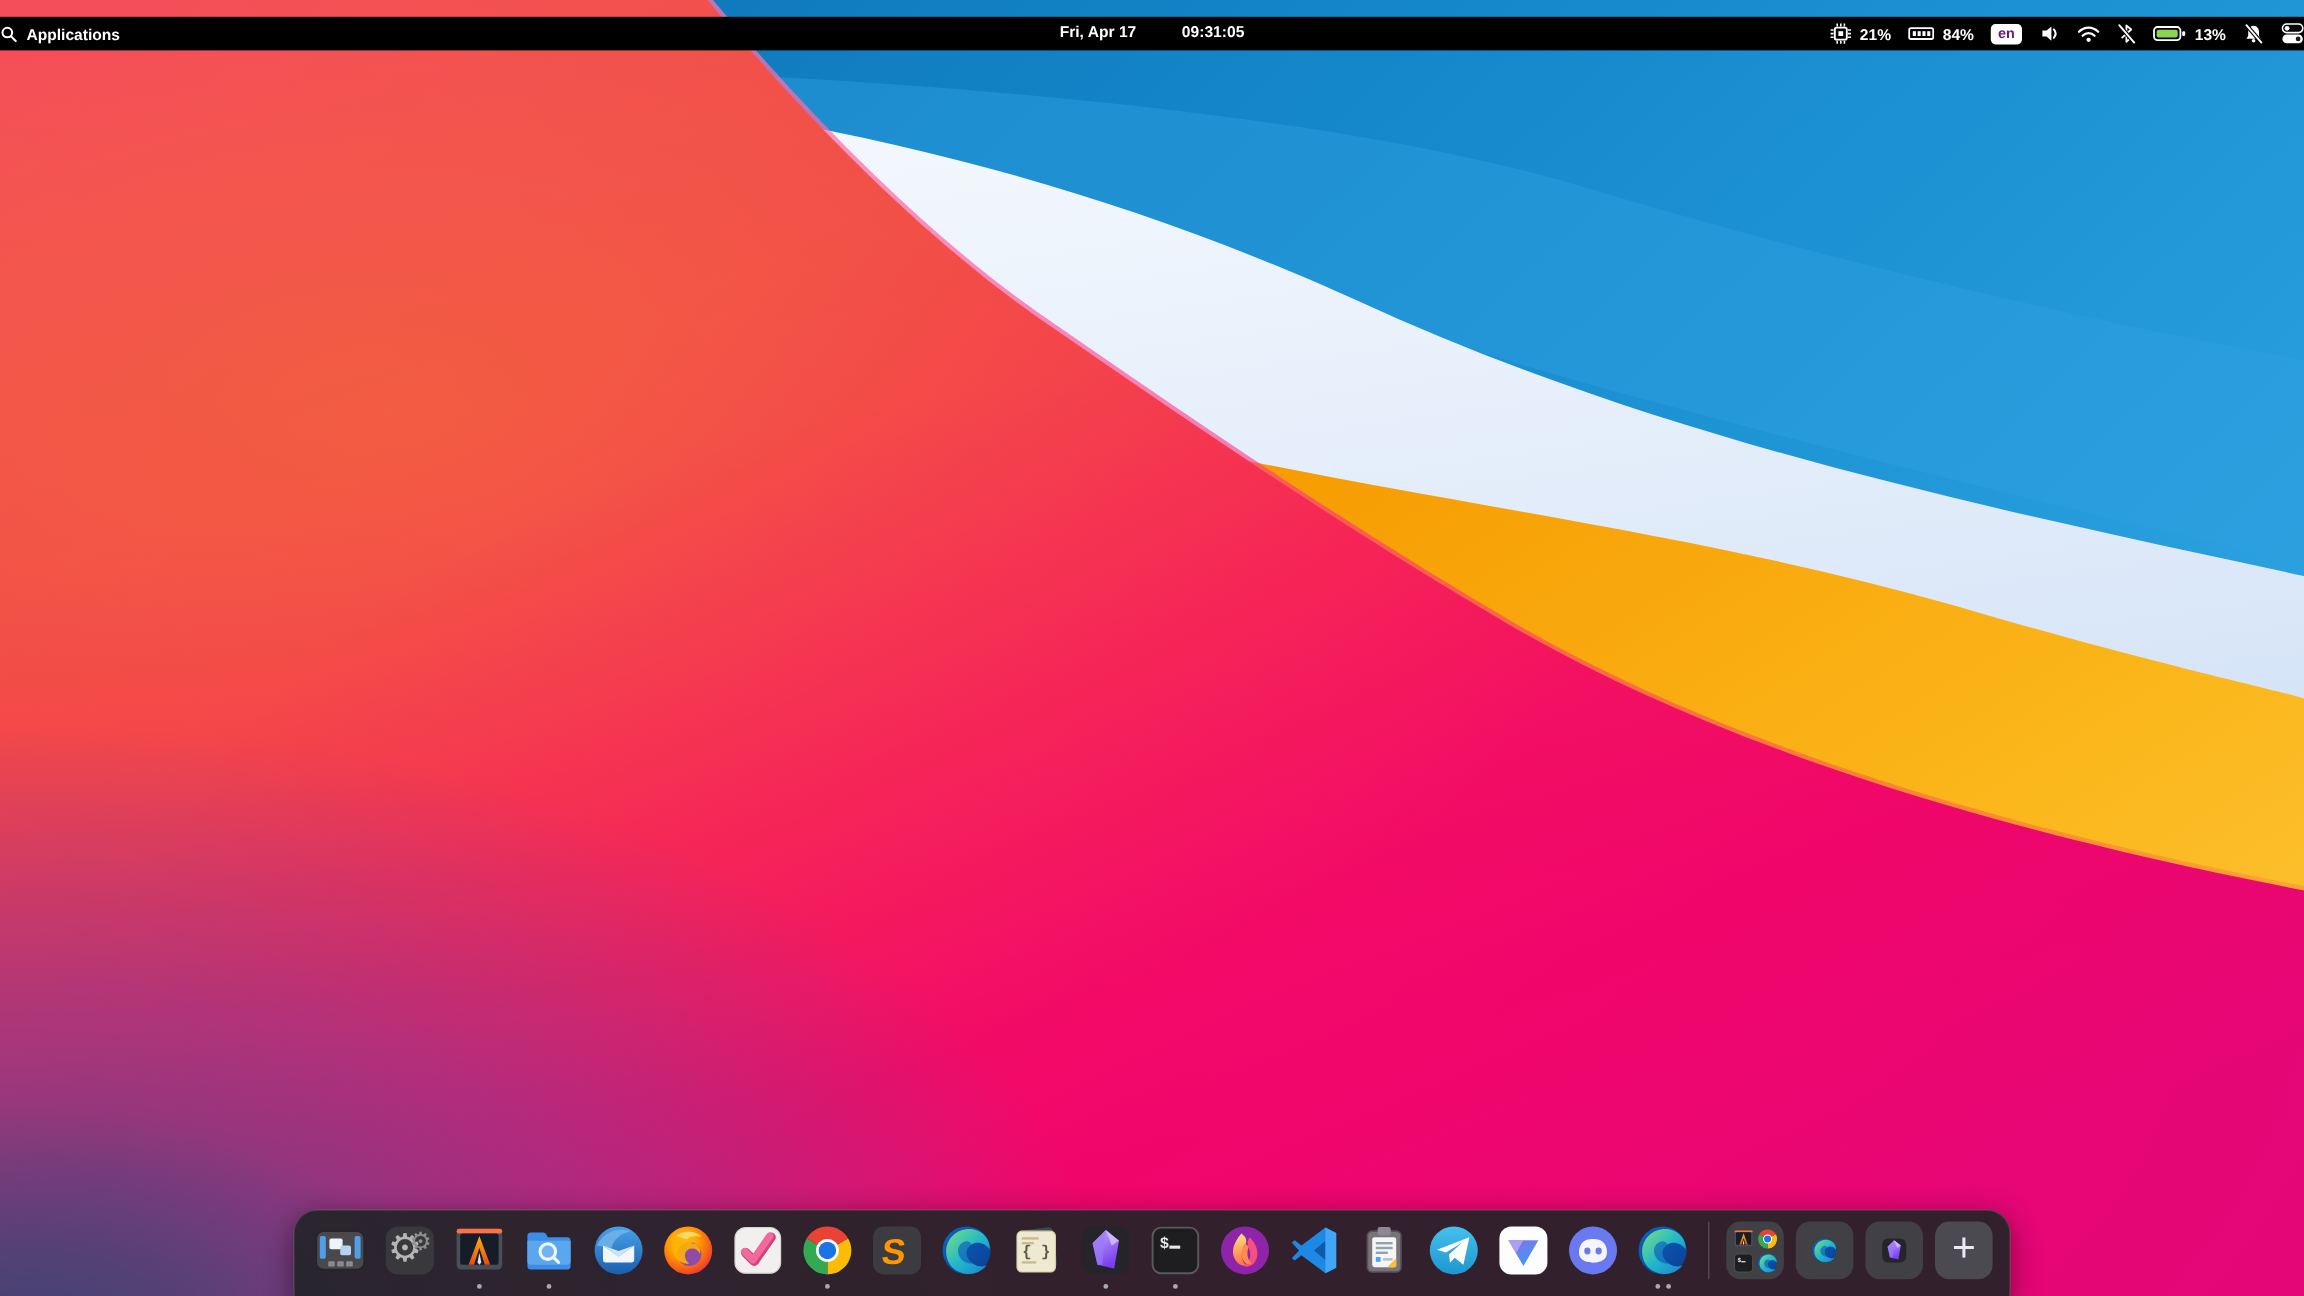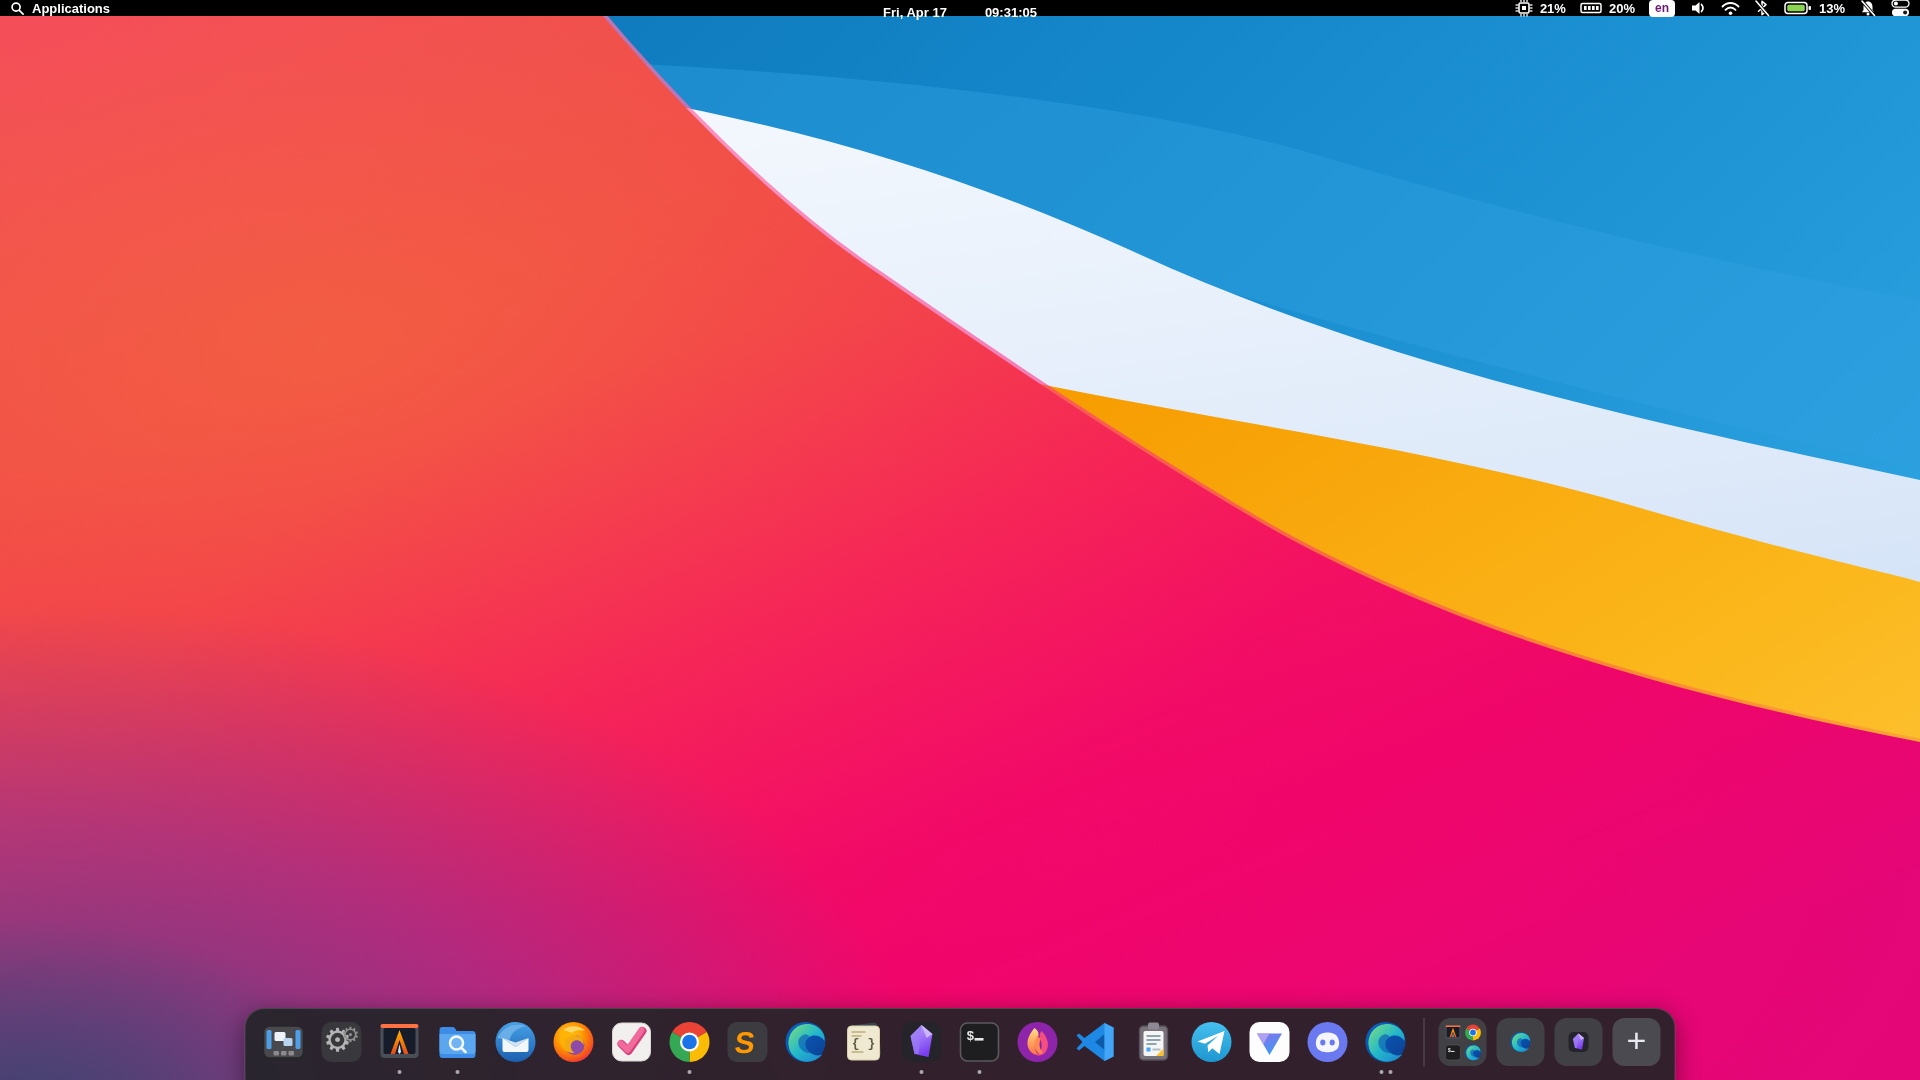--- a/index.html
+++ b/index.html
@@ -5,23 +5,23 @@
   * { margin:0; padding:0; box-sizing:border-box; }
   html,body { width:1920px; height:1080px; overflow:hidden; background:#000;
               font-family:"Liberation Sans", sans-serif; }
   .screen { position:relative; width:1920px; height:1080px; overflow:hidden; }
 
   
   .wallpaper { position:absolute; inset:0; }
   .wallpaper svg { display:block; width:100%; height:100%; }
 
   
-  .menubar { position:absolute; top:0; left:0; right:0; height:16px; background:#000;
+  .menubar { position:absolute; top:14px; left:0; right:0; height:28px; background:#000;
              display:flex; align-items:center; color:#fff; font-size:13px; font-weight:700;
-             padding:0 10px; z-index:50; }
+             padding:0 0; z-index:50; }
   .mb-left { display:flex; align-items:center; gap:7px; }
   .mb-center { position:absolute; left:50%; top:0; height:24px; transform:translateX(-50%);
                display:flex; align-items:center; gap:38px; }
   .mb-right { margin-left:auto; display:flex; align-items:center; gap:14px; }
   .mb-group { display:flex; align-items:center; gap:7px;justify-content:center; }
   .kbd-badge { background:#fff; color:#701a75; border-radius:4px; font-size:12px; font-weight:700;
                padding:1px 6px 2px; line-height:14px; }
   .mb-ico { display:block; }
 
   
@@ -339,21 +339,21 @@
       </div>
 
       <div class="mb-group">
         <svg class="mb-ico" width="22" height="14" viewBox="0 0 22 14">
           <rect x="1" y="2.5" width="20" height="9" rx="1.5" fill="none" stroke="#fff" stroke-width="1.5"></rect>
           <rect x="4" y="5" width="2.6" height="4" fill="#fff"></rect>
           <rect x="8" y="5" width="2.6" height="4" fill="#fff"></rect>
           <rect x="12" y="5" width="2.6" height="4" fill="#fff"></rect>
           <rect x="16" y="5" width="2.6" height="4" fill="#fff"></rect>
         </svg>
-        <span>20%</span>
+        <span>84%</span>
       </div>
 
       <span class="kbd-badge">en</span>
 
       <svg class="mb-ico" width="18" height="18" viewBox="0 0 18 18">
         <path d="M3,6.5 L6.5,6.5 L10.5,3 L10.5,15 L6.5,11.5 L3,11.5 Z" fill="#fff"></path>
         <path d="M12.5,5.5 Q15.5,9 12.5,12.5" fill="none" stroke="#fff" stroke-width="1.7" stroke-linecap="round"></path>
       </svg>
 
       <svg class="mb-ico" width="19" height="16" viewBox="0 0 19 16">

